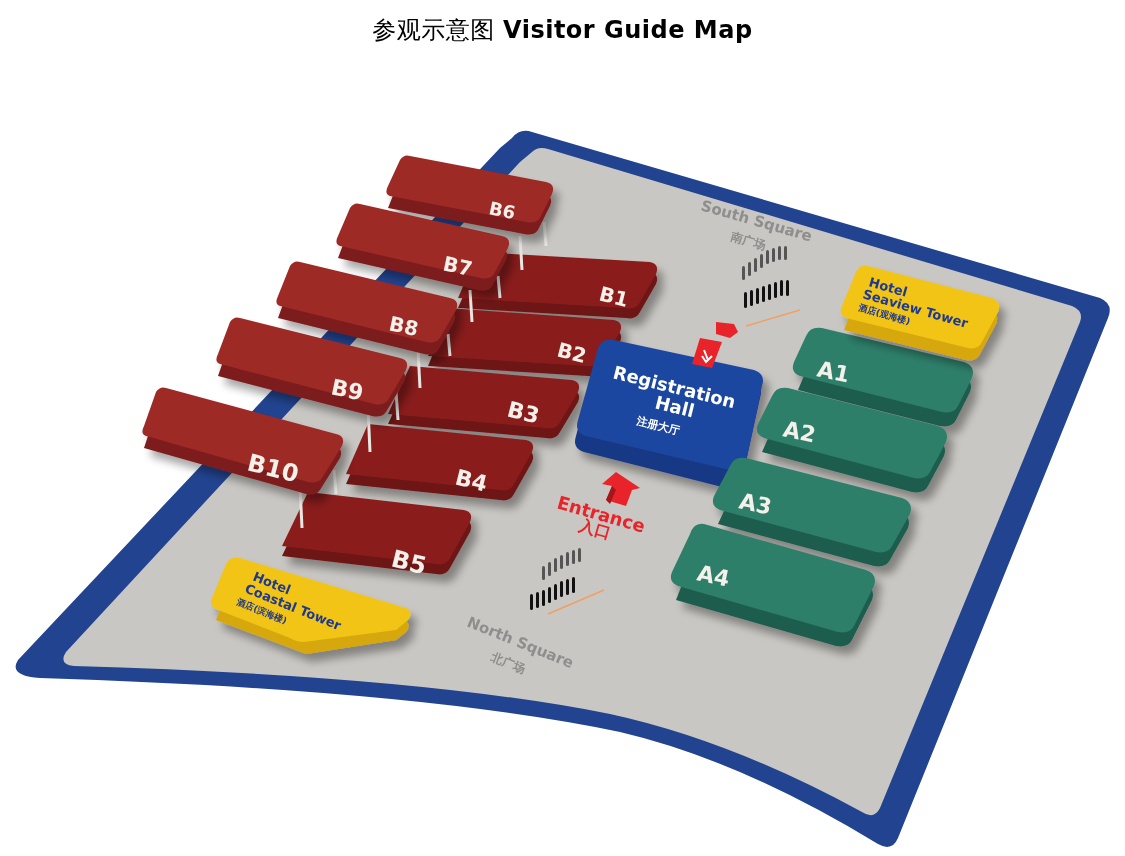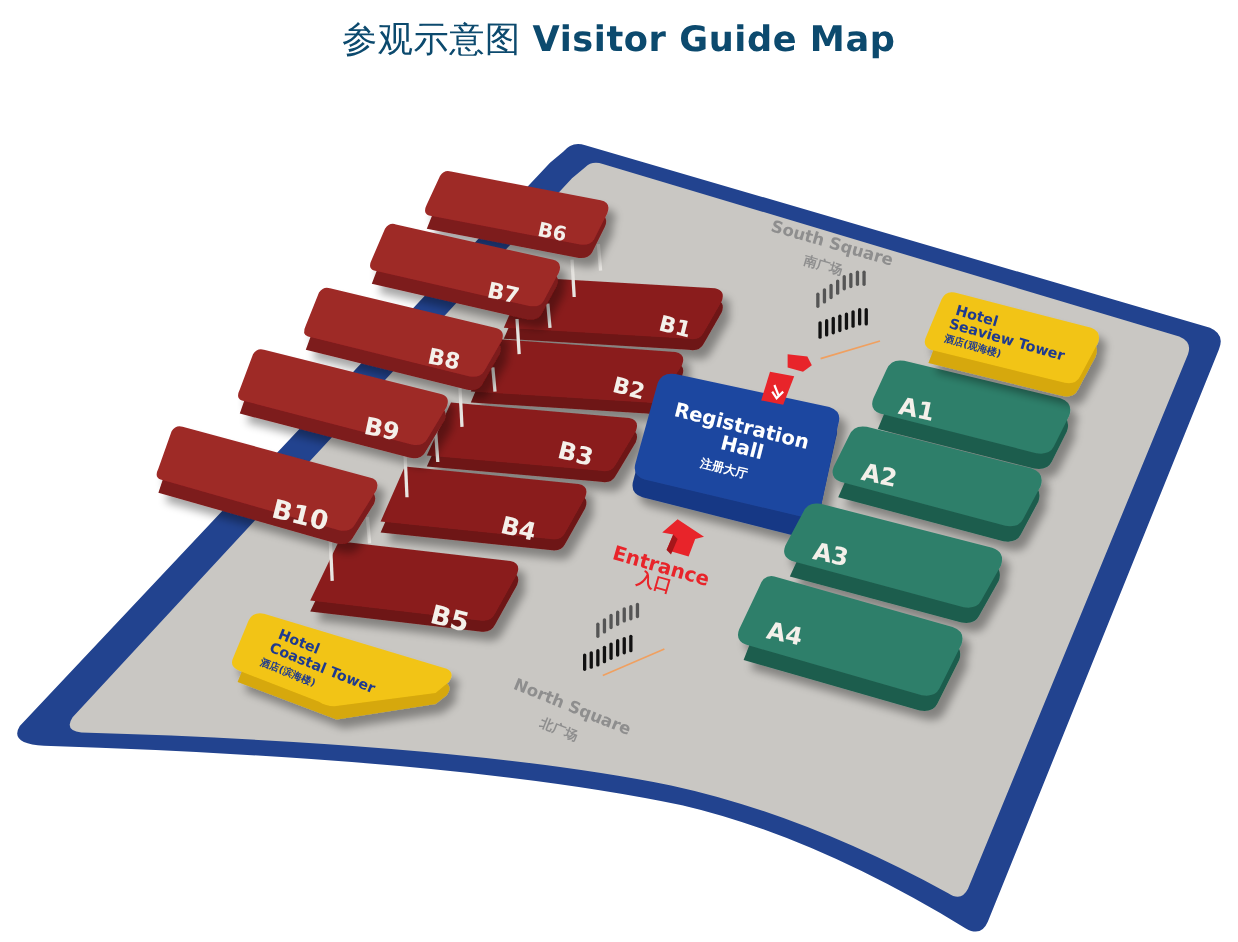--- a/index.html
+++ b/index.html
@@ -1,20 +1,20 @@
 <!DOCTYPE html>
 <html><head>
   <meta charset="utf-8">
   <style>
     html, body { margin: 0; padding: 0; background: #ffffff; }
     body { width: 1125px; height: 856px; position: relative; overflow: hidden;
            font-family: "DejaVu Sans", sans-serif; }
     .page-title {
       position: absolute; left: 0; top: 14px; width: 1125px; text-align: center;
-      font-family: "DejaVu Sans", sans-serif; font-size: 32px; color: #0c4a6e;
+      font-family: "DejaVu Sans", sans-serif; font-size: 24px; color: #000000;
       letter-spacing: 0.5px;
     }
     .page-title .cn { font-weight: normal; }
     .page-title .en { font-weight: bold; }
     svg.map { position: absolute; left: 0; top: 0; }
     .lbl-hall { font-family: "DejaVu Sans", sans-serif; font-weight: bold; fill: #f4f0ea; }
     .lbl-square { font-family: "DejaVu Sans", sans-serif; font-weight: bold; fill: #8e8e8e; }
     .lbl-hotel { font-family: "DejaVu Sans", sans-serif; font-weight: bold; fill: #1e3a8f; }
     .lbl-red { font-family: "DejaVu Sans", sans-serif; font-weight: bold; fill: #e8242a; }
     .lbl-reg { font-family: "DejaVu Sans", sans-serif; font-weight: bold; fill: #ffffff; }

